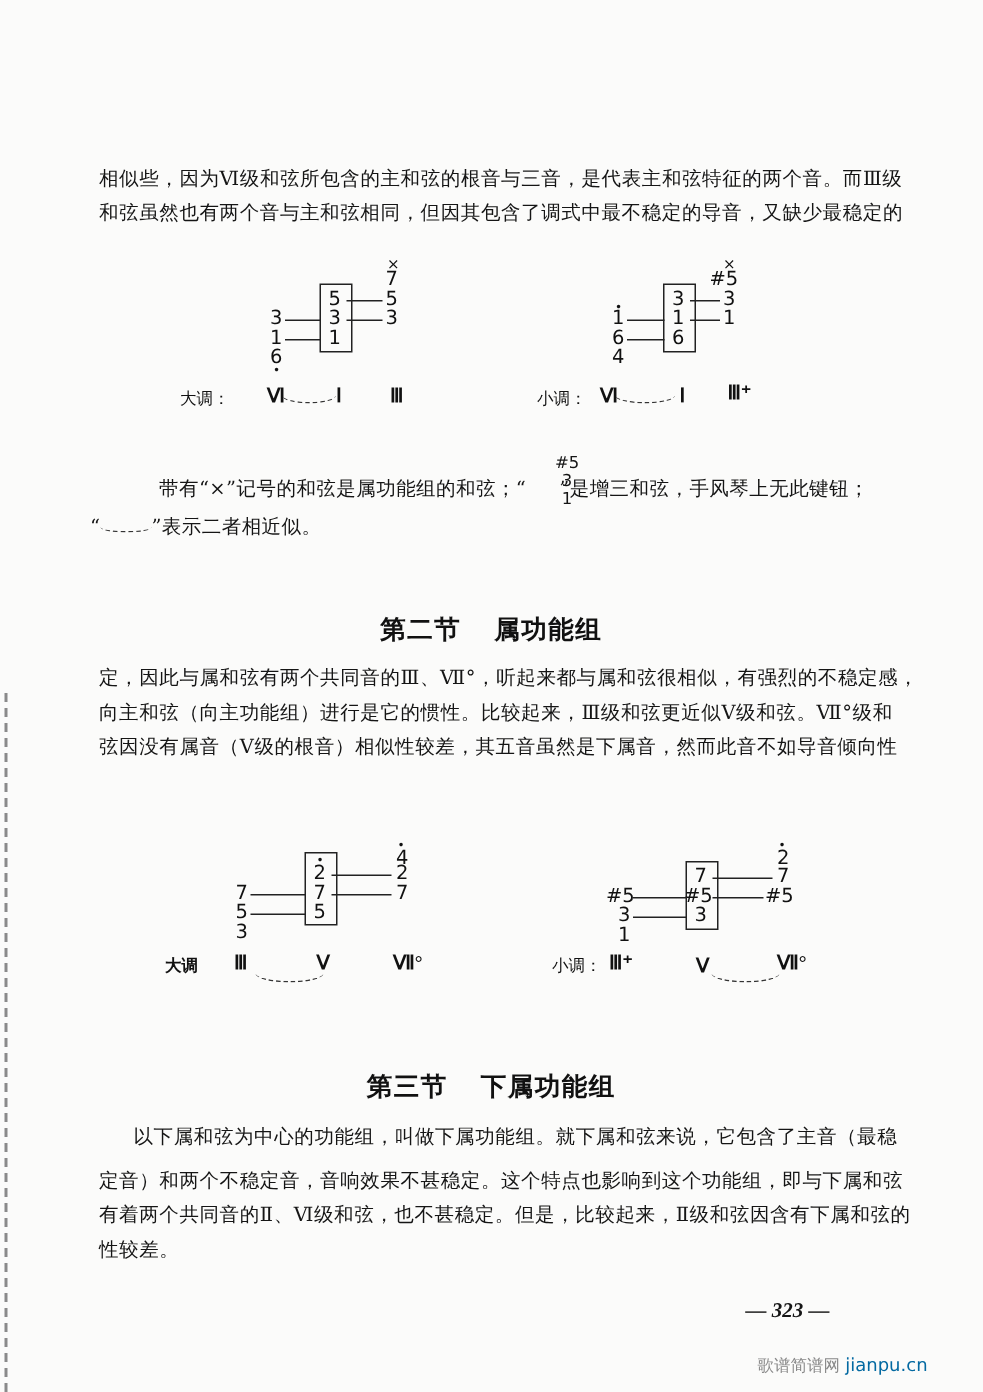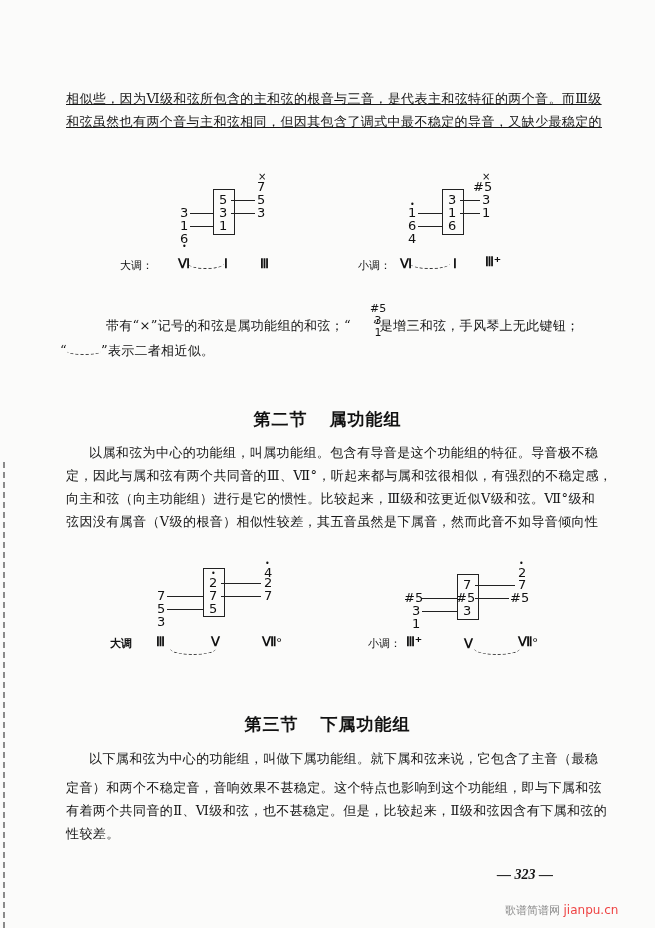--- a/index.html
+++ b/index.html
@@ -50,28 +50,28 @@
     .page-num {
       position: absolute; left: 497px; top: 867px;
       font-family: "Liberation Serif", serif; font-style: italic; font-weight: bold;
       font-size: 14px;
     }
     .watermark {
       position: absolute; left: 505px; top: 903px;
       font-family: "DejaVu Sans", sans-serif; font-size: 11px; color: #8a8a8a;
       white-space: nowrap;
     }
-    .watermark .url { color: #ef4444; font-size: 12px; }
+    .watermark .url { color: #0369a1; font-size: 12px; }
   </style>
 </head>
 <body>
 
 <div class="binding-line"></div>
 
-<div class="para" style="top:87px;text-decoration:underline;">
+<div class="para" style="top:108px;">
   <span class="line">相似些，因为Ⅵ级和弦所包含的主和弦的根音与三音，是代表主和弦特征的两个音。而Ⅲ级</span>
   <span class="line">和弦虽然也有两个音与主和弦相同，但因其包含了调式中最不稳定的导音，又缺少最稳定的</span>
 </div>
 
 <div class="diagram" style="left:100px; top:170px; width:220px; height:110px;">
   <span class="n" style="left:158px; top:0px; font-size:10px;">×</span>
   <span class="n" style="left:157px; top:10px;">7</span>
   <span class="box" style="left:113px; top:19px; width:20px; height:44px;"></span>
   <span class="n" style="left:119px; top:23px;">5</span>
   <span class="n" style="left:119px; top:36px;">3</span>
@@ -127,21 +127,20 @@
 </div>
 <div class="note-line" style="top:342px; left:60px;">
   <span>“</span><span style="display:inline-block; width:34px; border-bottom:1.5px dashed #333; height:6px; vertical-align:middle; border-radius:0 0 50% 50%;"></span><span>”表示二者相近似。</span>
 </div>
 
 <div class="heading" style="top:408px;">
   <span>第二节</span><span class="gap"></span><span>属功能组</span>
 </div>
 
 <div class="para" style="top:441px;">
-  <span class="line indent">以属和弦为中心的功能组，叫属功能组。包含有导音是这个功能组的特征。导音极不稳</span>
   <span class="line">定，因此与属和弦有两个共同音的Ⅲ、Ⅶ°，听起来都与属和弦很相似，有强烈的不稳定感，</span>
   <span class="line">向主和弦（向主功能组）进行是它的惯性。比较起来，Ⅲ级和弦更近似Ⅴ级和弦。Ⅶ°级和</span>
   <span class="line">弦因没有属音（Ⅴ级的根音）相似性较差，其五音虽然是下属音，然而此音不如导音倾向性</span>
 </div>
 
 <div class="diagram" style="left:100px; top:558px; width:220px; height:110px;">
   <span class="dot" style="left:165px; top:2px;">•</span>
   <span class="n" style="left:164px; top:8px;">4</span>
   <span class="box" style="left:103px; top:10px; width:20px; height:47px;"></span>
   <span class="dot" style="left:111px; top:12px;">•</span>

